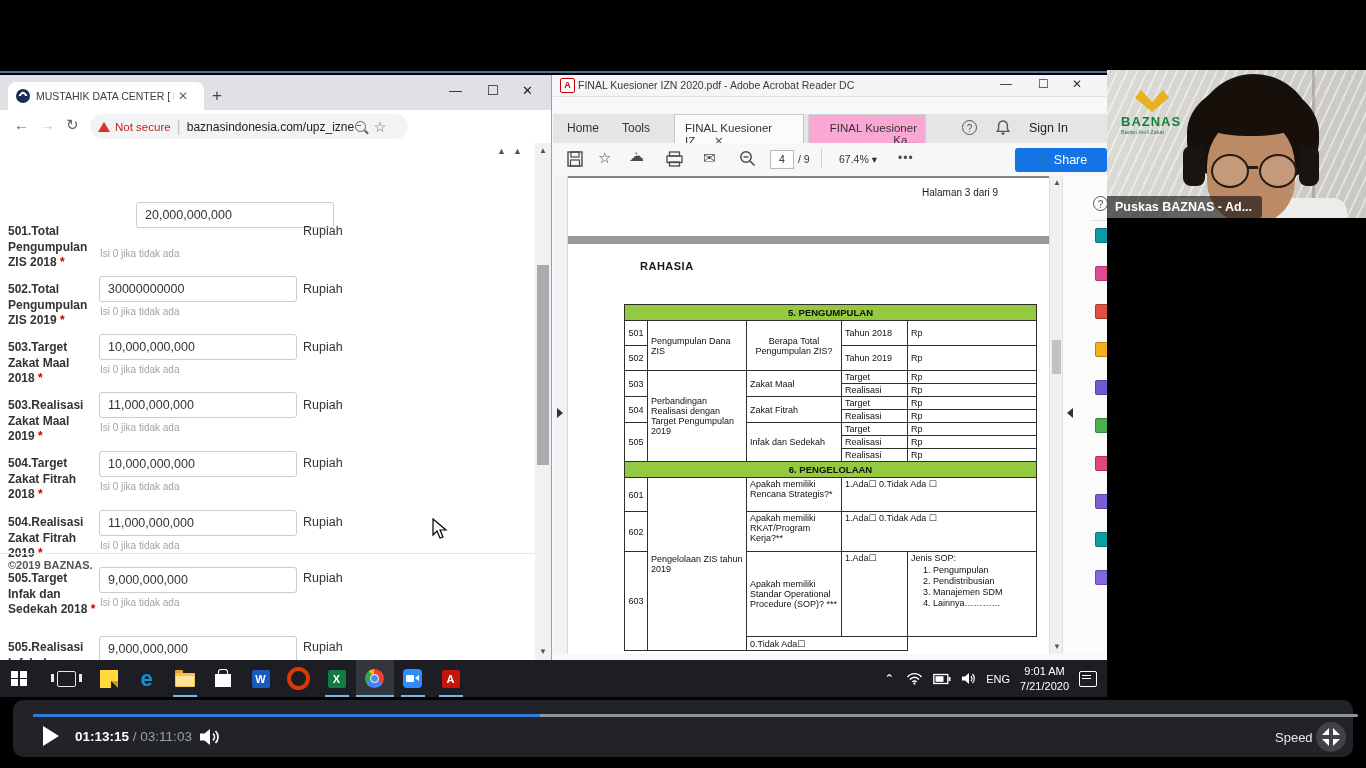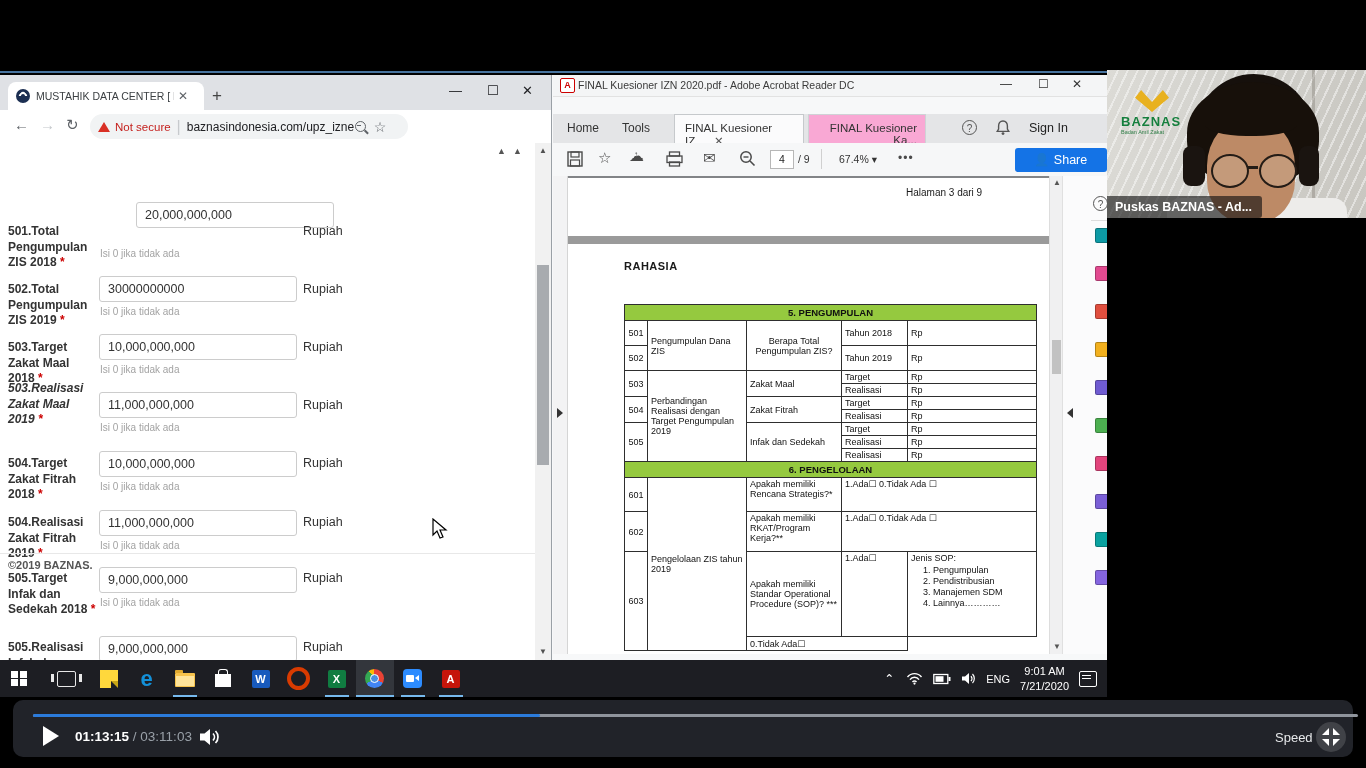--- a/index.html
+++ b/index.html
@@ -63,21 +63,21 @@
   .helpc{width:15px;height:15px;border:1.5px solid #555;border-radius:50%;font-size:10px;color:#555;text-align:center;line-height:15px;box-sizing:border-box;}
   .atoolbar{left:1px;top:68px;width:555px;height:33px;background:#f6f7f8;border-bottom:1px solid #d0d0d0;}
   .tbi{color:#4a4a4a;font-size:15px;top:6px;}
   .pagebox{left:217px;top:7px;width:22px;height:17px;background:#fff;border:1px solid #b7b7b7;font-size:10.5px;text-align:center;line-height:17px;color:#222;}
   .sharebtn{left:462px;top:5px;width:92px;height:24px;background:#1473e6;border-radius:3px;color:#fff;font-size:12.5px;text-align:center;line-height:24px;}
   #pdfbody{left:1px;top:101px;width:555px;height:478px;background:#828487;overflow:hidden;}
   .leftstrip{left:0;top:0;width:14px;height:478px;background:#f3f3f4;border-right:1px solid #d5d5d5;}
   .pane-arr{width:0;height:0;border-top:5px solid transparent;border-bottom:5px solid transparent;}
   .page{background:#fff;left:15px;width:494px;}
   .pgband{left:15px;width:494px;height:8px;background:#9a9a9a;}
-  .pdftext{color:#1a1a1a;}
+  .pdftext{color:#1a1a1a;margin-left:16px;}
   table.q{border-collapse:collapse;table-layout:fixed;width:412px;font-size:9px;color:#111;}
   table.q td{border:1px solid #2e2e2e;padding:1px 3px;vertical-align:middle;overflow:hidden;}
   td.ghead{background:#95c93f;font-weight:bold;text-align:center;font-size:9.5px;height:13px;}
   td.num{text-align:center;}
   td.rp{vertical-align:top;}
   ol.sop{margin:2px 0 0 0;padding-left:22px;}
   ol.sop li{margin-bottom:1px;}
   .ascroll{left:496px;top:0;width:13px;height:478px;background:#f0f0f1;border-left:1px solid #ddd;}
   .athumb{left:2px;top:164px;width:9px;height:34px;background:#c2c2c2;}
   .gutter{left:509px;top:0;width:46px;height:478px;background:#fbfbfc;border-left:1px solid #e0e0e0;}
@@ -200,21 +200,21 @@
       <div class="flabel a" style="top:139px;"><span>502.Total Pengumpulan ZIS 2019</span> <span class="req">*</span></div>
       <input class="finput a" style="top: 133px;" value="30000000000">
       <span class="funit a" style="top:139px;">Rupiah</span>
       <span class="fhelp a" style="top:163px;">Isi 0 jika tidak ada</span>
 
       <div class="flabel a" style="top:197px;"><span>503.Target Zakat Maal 2018</span> <span class="req">*</span></div>
       <input class="finput a" style="top: 191px;" value="10,000,000,000">
       <span class="funit a" style="top:197px;">Rupiah</span>
       <span class="fhelp a" style="top:221px;">Isi 0 jika tidak ada</span>
 
-      <div class="flabel a" style="top:238px;font-style:italic;"><span>503.Realisasi Zakat Maal 2019</span> <span class="req">*</span></div>
+      <div class="flabel a" style="top:255px;"><span>503.Realisasi Zakat Maal 2019</span> <span class="req">*</span></div>
       <input class="finput a" style="top: 249px;" value="11,000,000,000">
       <span class="funit a" style="top:255px;">Rupiah</span>
       <span class="fhelp a" style="top:279px;">Isi 0 jika tidak ada</span>
 
       <div class="flabel a" style="top:313px;"><span>504.Target Zakat Fitrah 2018</span> <span class="req">*</span></div>
       <input class="finput a" style="top: 308px;" value="10,000,000,000">
       <span class="funit a" style="top:313px;">Rupiah</span>
       <span class="fhelp a" style="top:338px;">Isi 0 jika tidak ada</span>
 
       <div class="flabel a" style="top:372px;"><span>504.Realisasi Zakat Fitrah 2019</span> <span class="req">*</span></div>

